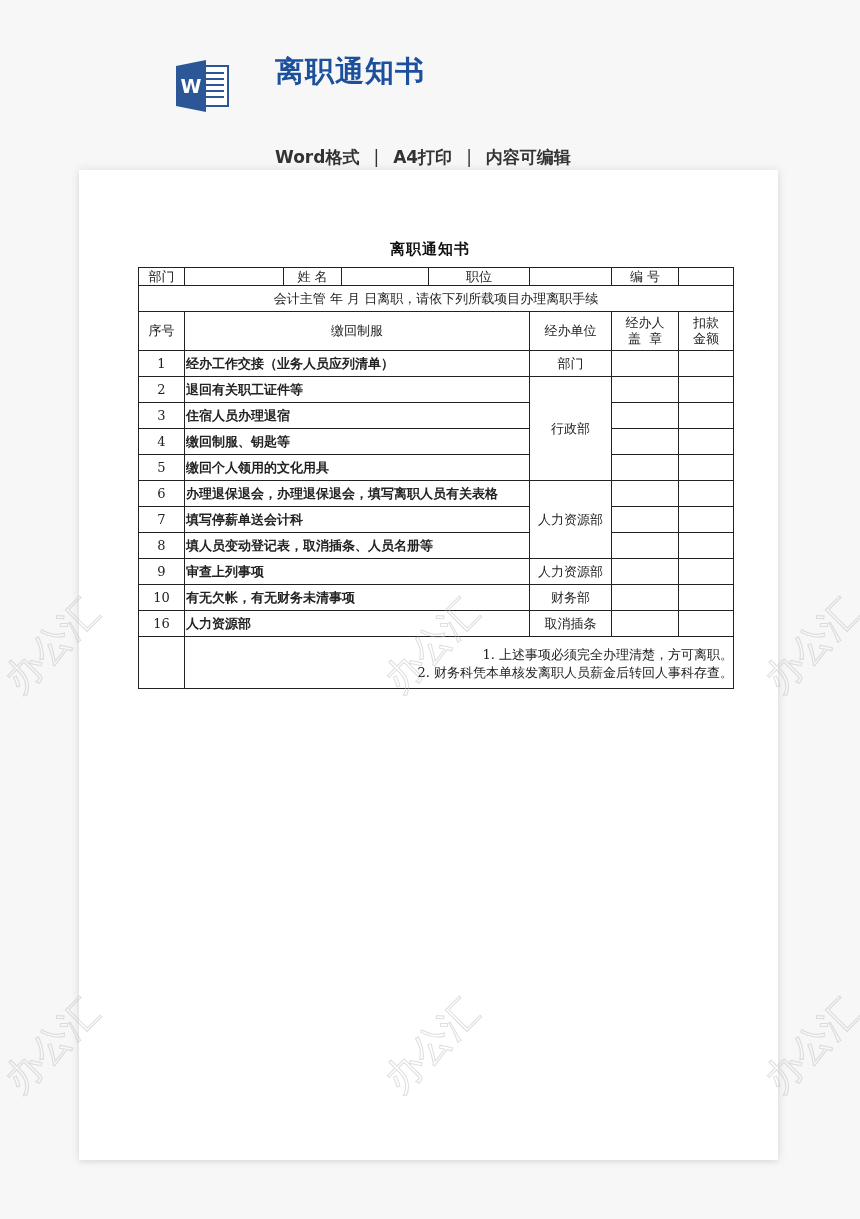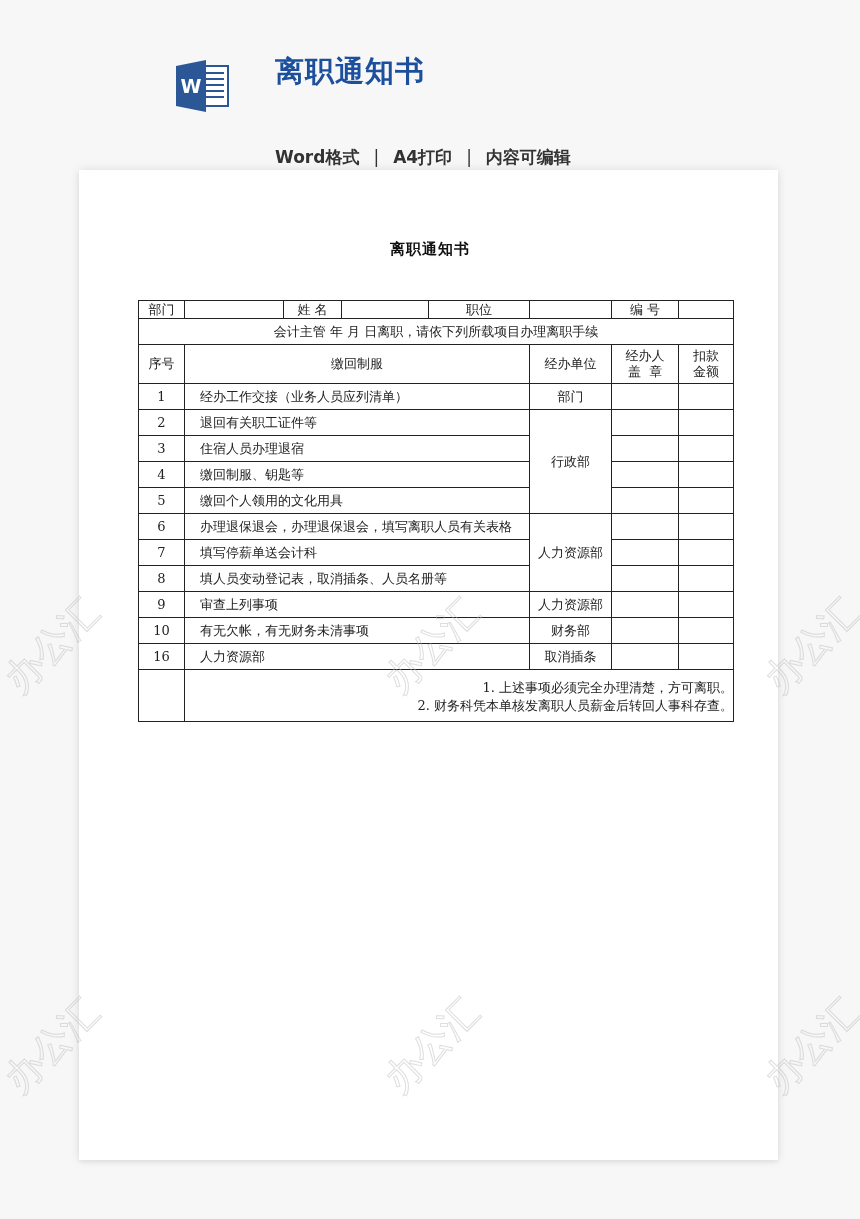--- a/index.html
+++ b/index.html
@@ -27,27 +27,27 @@
       background: #fff;
       box-shadow: 0 0 10px rgba(0,0,0,0.10), 0 2px 4px rgba(0,0,0,0.05);
     }
     .doc-title {
       position: absolute; left: 0; top: 240px; width: 860px; text-align: center;
       font-size: 15px; font-weight: bold; color: #111; letter-spacing: 1px;
     }
     table.form {
       position: absolute; left: 138px; top: 267px; width: 595px;
       border-collapse: collapse; table-layout: fixed;
-      font-size: 13px; color: #222; margin-top: 33px;
+      font-size: 13px; color: #222;
     }
     table.form td {
       border: 1.5px solid #222; padding: 0; text-align: center; vertical-align: middle;
       line-height: 16px; overflow: hidden; white-space: nowrap;
     }
-    table.form td.left { text-align: left; padding-left: 15px; }
+    table.form td.left { text-align: left; padding-left: 1px; font-weight: bold; }
     .r-top td { height: 17px; }
     .r-note td { height: 25px; }
     .r-head td { height: 38px; }
     .r-item td { height: 25px; }
     .r-remark td { height: 51px; vertical-align: top; }
     .remark-lines { text-align: right; padding: 3px 0 0 20px; line-height: 18px; }
 
     .wm {
       position: absolute; font-family: "DejaVu Sans", sans-serif;
       font-size: 38px; color: rgba(200,200,200,0.35);

